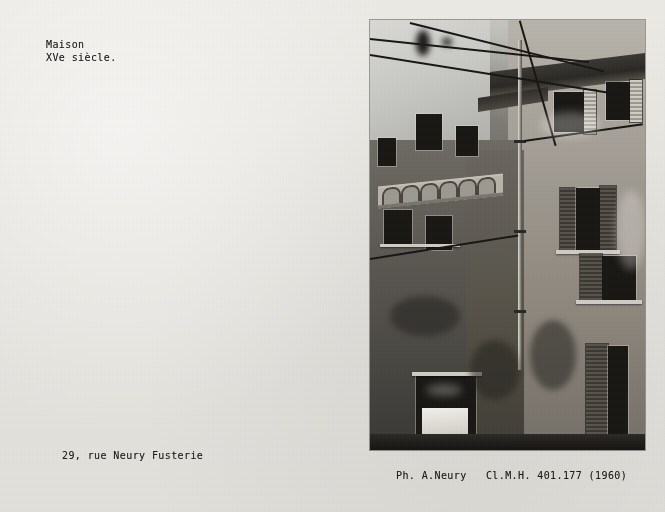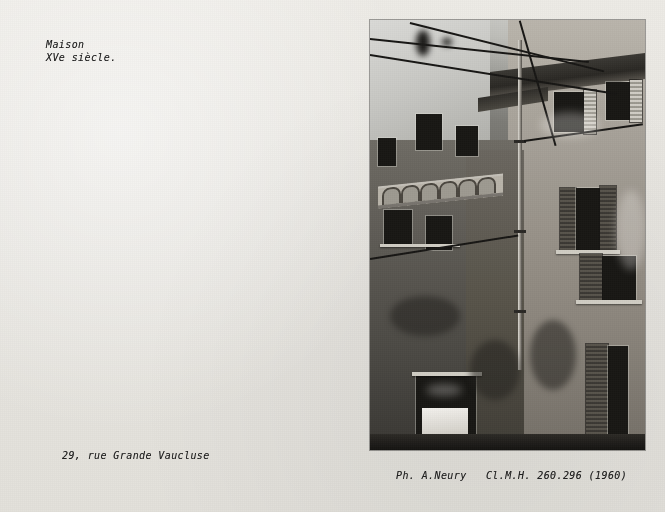--- a/index.html
+++ b/index.html
@@ -17,21 +17,20 @@
   #sheet {
     position: relative;
     width: 665px;
     height: 512px;
     background: #e9e7e2;
     background-image:
       radial-gradient(circle at 18% 26%, rgba(255,255,255,0.55) 0%, rgba(255,255,255,0) 45%),
       radial-gradient(circle at 72% 78%, rgba(0,0,0,0.05) 0%, rgba(0,0,0,0) 55%),
       linear-gradient(180deg, #eceae5 0%, #e6e4df 40%, #e2e0da 100%);
     overflow: hidden;
-    font-style: italic;
   }
   
   #sheet::after {
     content: "";
     position: absolute;
     inset: 0;
     pointer-events: none;
     background-image:
       repeating-linear-gradient(0deg, rgba(0,0,0,0.012) 0px, rgba(0,0,0,0.012) 1px, rgba(255,255,255,0.012) 1px, rgba(255,255,255,0.012) 2px),
       repeating-linear-gradient(90deg, rgba(0,0,0,0.010) 0px, rgba(0,0,0,0.010) 1px, rgba(255,255,255,0.010) 1px, rgba(255,255,255,0.010) 2px);
@@ -299,20 +298,20 @@
       <div class="blob" style="left:100px; top:320px; width:50px; height:60px;"></div>
       <div class="blob" style="left:160px; top:300px; width:46px; height:70px;"></div>
       <div class="hl" style="left:170px; top:92px; width:60px; height:26px;"></div>
       <div class="hl" style="left:246px; top:170px; width:30px; height:80px;"></div>
 
       <div class="base"></div>
     </div>
   </div>
 
   <div id="caption-bottom">
-    <div class="typed line2">29, rue Grande Vaucluse</div>
+    <div class="typed line2">29, rue Neury Fusterie</div>
   </div>
 
   <div id="credit-line">
-    <div class="typed">Ph. A.Neury   Cl.M.H. 260.296 (1960)</div>
+    <div class="typed">Ph. A.Neury   Cl.M.H. 401.177 (1960)</div>
   </div>
 
 </div>
 
 </body></html>

